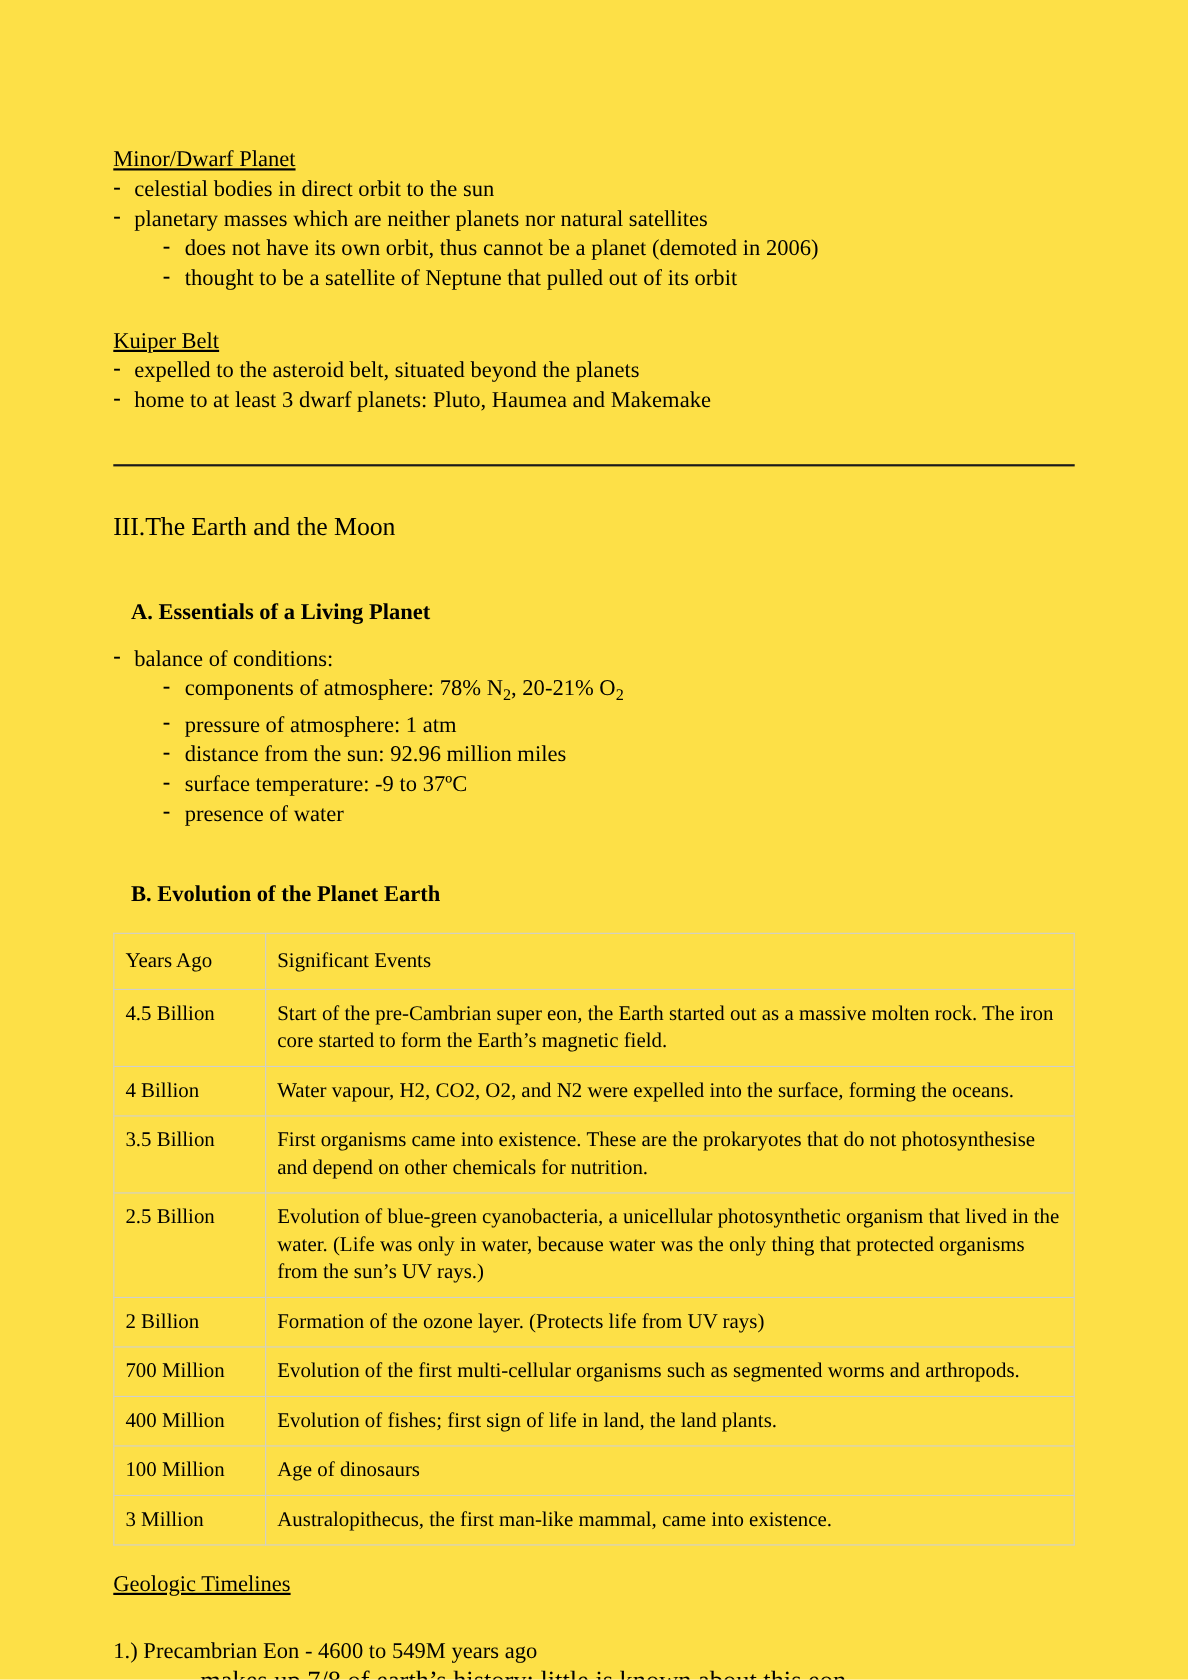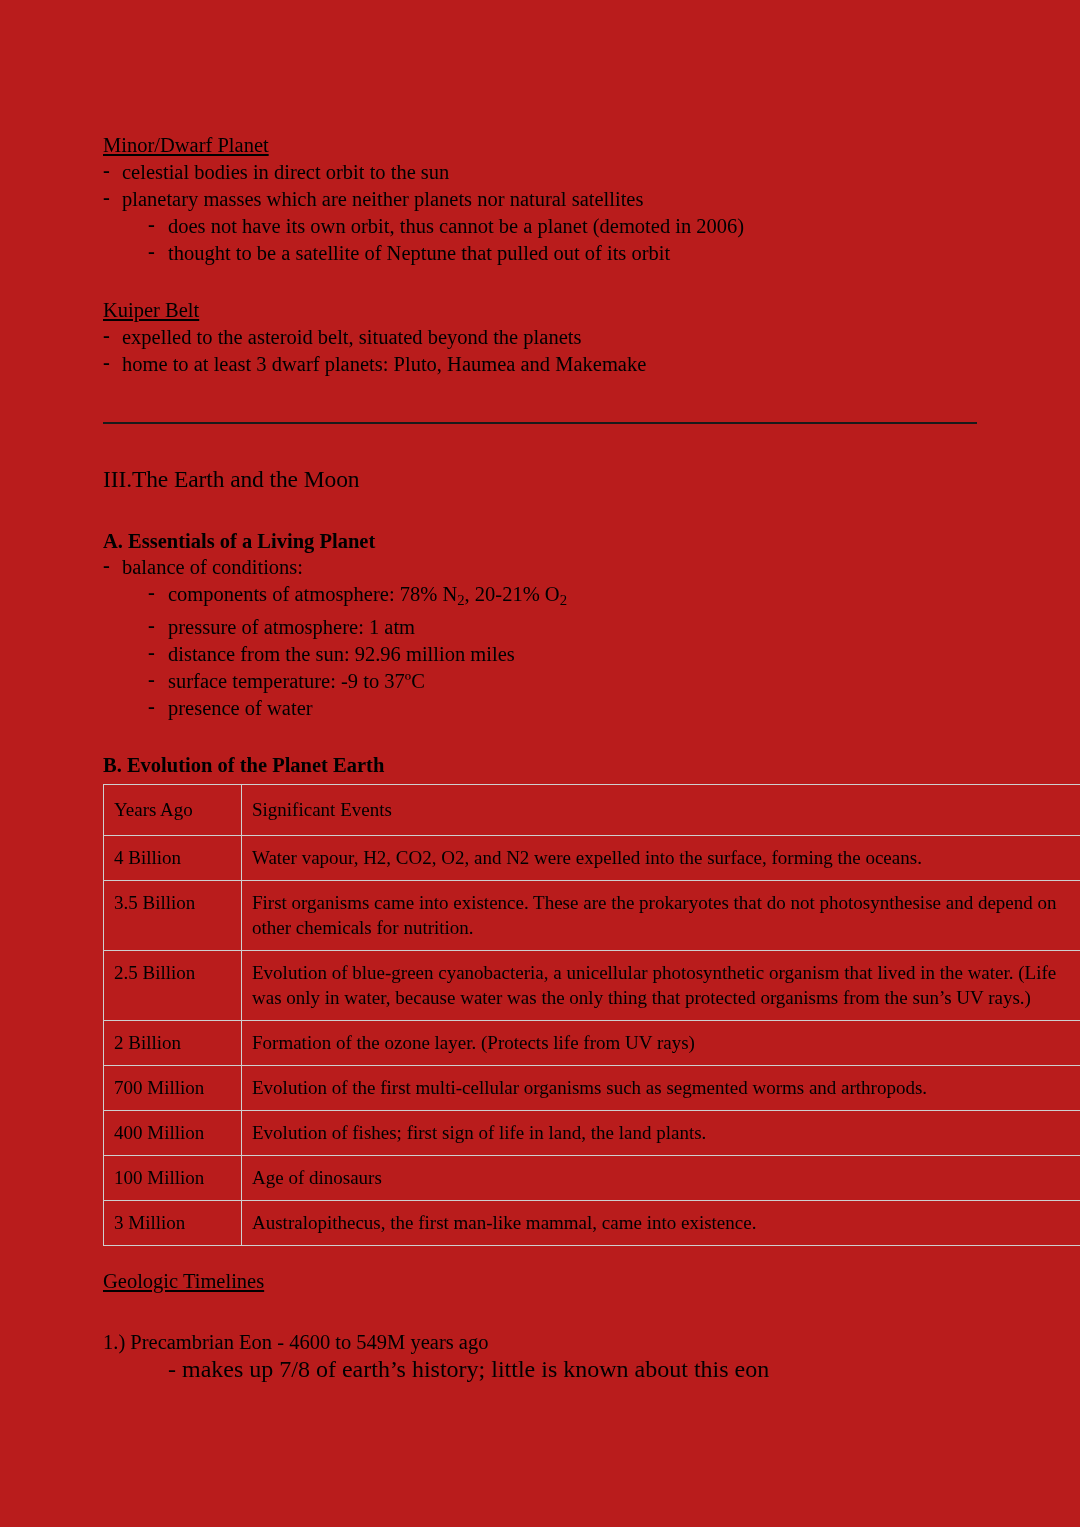--- a/index.html
+++ b/index.html
@@ -9,21 +9,21 @@
   }
   body {
     font-family: "Liberation Serif", "DejaVu Serif", serif;
     color: #000000;
   }
   .page {
     position: relative;
     width: 1080px;
     height: 1527px;
     margin: 0 auto;
-    background: #b91c1c;
+    background: #fde047;
     overflow: hidden;
     box-sizing: border-box;
     padding: 132px 103px 0 103px;
   }
   .doc-body {
     width: 874px;
   }
 
   
   .underline-head {
@@ -81,27 +81,27 @@
     font-size: 23.5px;
     line-height: 30px;
     font-weight: 400;
     margin: 0;
     letter-spacing: -0.1px;
   }
   h2.sub-title {
     font-size: 20.5px;
     line-height: 26px;
     font-weight: 700;
-    margin: 0;
+    margin: 16px;
   }
 
   
   table.evo {
     border-collapse: collapse;
-    width: 978px;
+    width: 874px;
     table-layout: fixed;
     font-size: 19px;
   }
   table.evo td {
     border: 1px solid #cfcfcf;
     padding: 9px 10px 10px 10px;
     vertical-align: top;
     line-height: 25px;
   }
   table.evo td.years {
@@ -178,20 +178,24 @@
     <h2 class="sub-title">B. Evolution of the Planet Earth</h2>
     <div class="sp-6"></div>
 
     <table class="evo">
       <tbody>
         <tr class="head">
           <td class="years">Years Ago</td>
           <td class="events">Significant Events</td>
         </tr>
         <tr>
+          <td class="years">4.5 Billion</td>
+          <td>Start of the pre-Cambrian super eon, the Earth started out as a massive molten rock. The iron core started to form the Earth’s magnetic field.</td>
+        </tr>
+        <tr>
           <td class="years">4 Billion</td>
           <td>Water vapour, H2, CO2, O2, and N2 were expelled into the surface, forming the oceans.</td>
         </tr>
         <tr>
           <td class="years">3.5 Billion</td>
           <td>First organisms came into existence. These are the prokaryotes that do not photosynthesise and depend on other chemicals for nutrition.</td>
         </tr>
         <tr>
           <td class="years">2.5 Billion</td>
           <td>Evolution of blue-green cyanobacteria, a unicellular photosynthetic organism that lived in the water. (Life was only in water, because water was the only thing that protected organisms from the sun’s UV rays.)</td>

